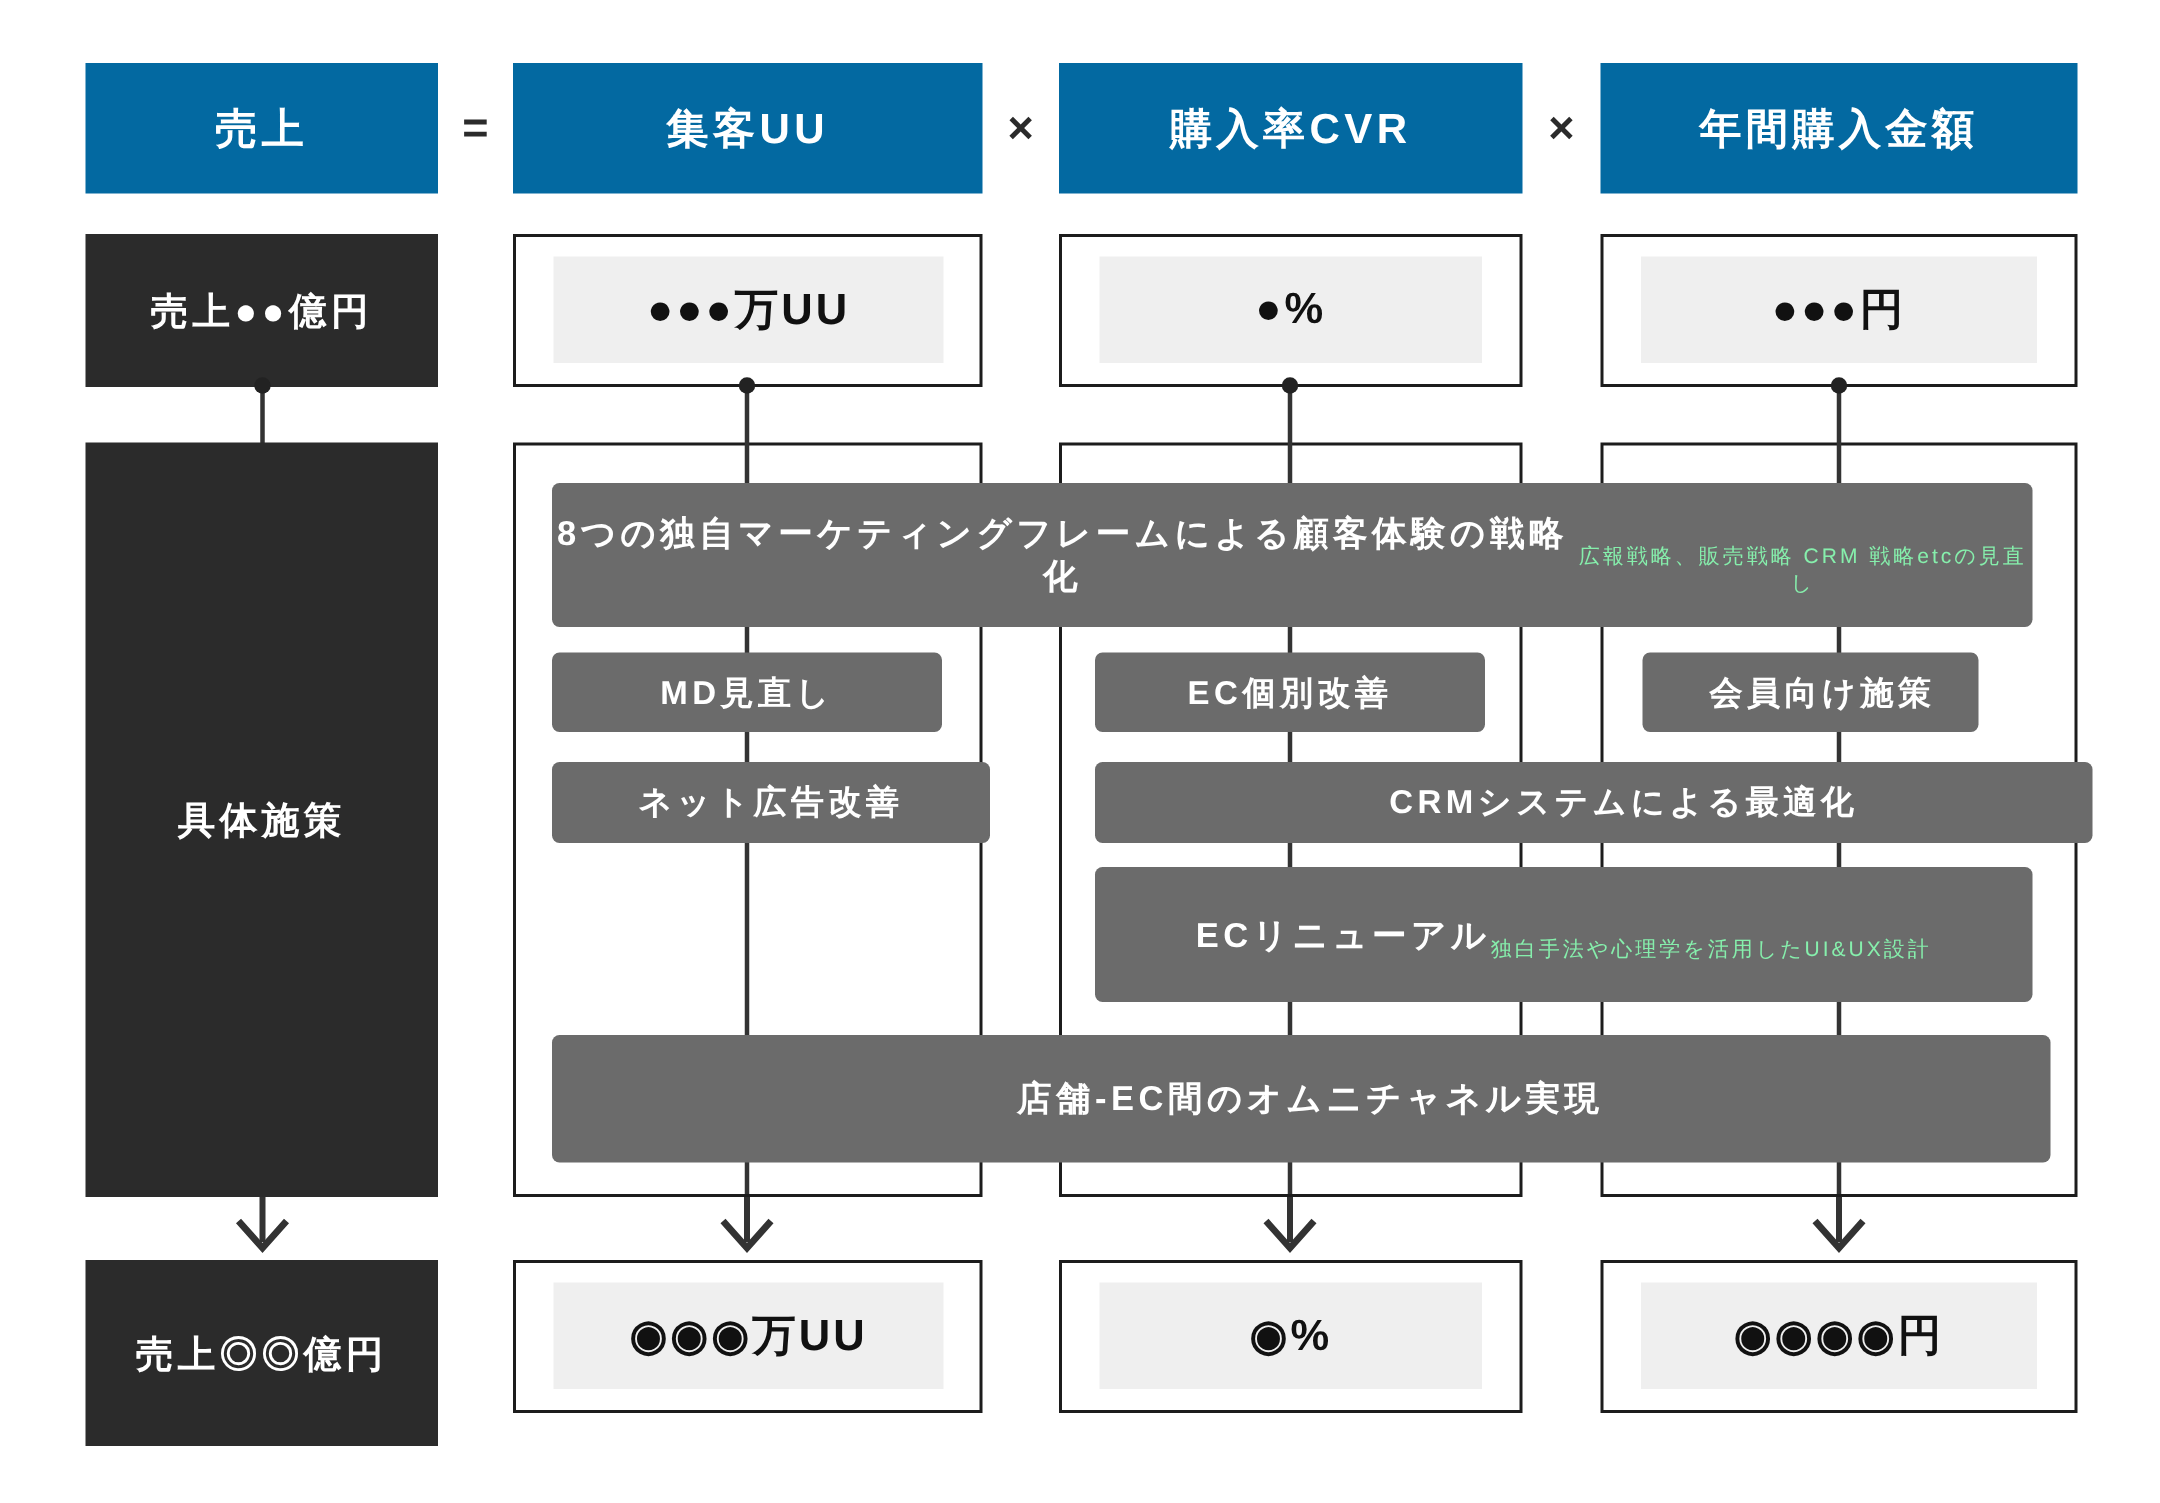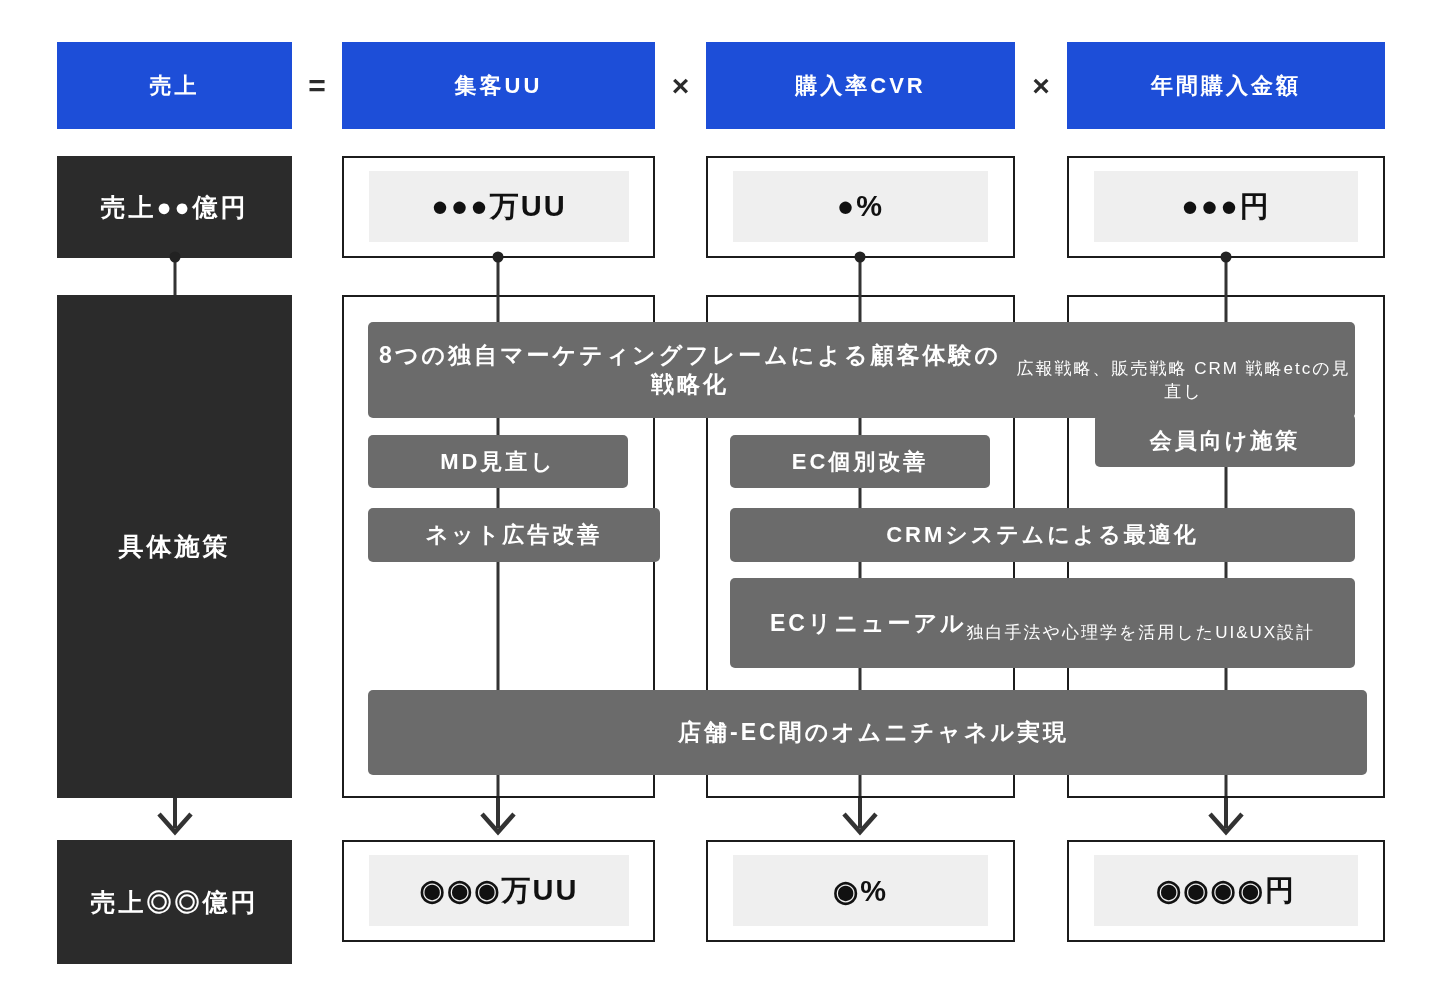--- a/index.html
+++ b/index.html
@@ -3,21 +3,21 @@
 <meta charset="utf-8">
 <style>
   html,body{margin:0;padding:0;background:#ffffff;}
   .stage{
     position:relative;width:1440px;height:1002px;background:#ffffff;
     font-family:"Liberation Sans",sans-serif;overflow:hidden;
   }
   .abs{position:absolute;}
   .flexc{display:flex;align-items:center;justify-content:center;}
   .gray-head{
-    background:#1d4ed8;color:#ffffff;font-weight:bold;font-size:22px;
+    background:#0369a1;color:#ffffff;font-weight:bold;font-size:28px;
     letter-spacing:3px;z-index:3;
   }
   .dark-box{
     background:#2b2b2b;color:#ffffff;font-weight:bold;font-size:25px;
     letter-spacing:3px;z-index:3;
   }
   .frame-box{
     background:#ffffff;border:2.5px solid #1c1c1c;box-sizing:border-box;z-index:1;
   }
   .value-inner{
@@ -27,21 +27,21 @@
   .op{
     color:#2b2b2b;font-weight:bold;font-size:30px;z-index:3;
   }
   .measure-bar{
     background:#6b6b6b;border-radius:5px;color:#ffffff;font-weight:bold;
     display:flex;flex-direction:row;align-items:center;justify-content:center;
     z-index:3;text-align:center;
   }
   .bar-title{font-size:23px;letter-spacing:3px;line-height:1.25;}
   .bar-title-sm{font-size:22px;letter-spacing:3px;}
-  .bar-sub{font-weight:normal;font-size:17px;color:#ffffff;letter-spacing:2px;margin-top:19px;}
+  .bar-sub{font-weight:normal;font-size:14px;color:#86efac;letter-spacing:2px;margin-top:19px;}
   .vline{
     background:#333333;width:3px;transform:translateX(-50%);z-index:2;
   }
   .dot{
     width:11px;height:11px;border-radius:50%;background:#222222;
     transform:translate(-50%,-50%);z-index:4;
   }
   .arrow{transform:translateX(-50%);z-index:2;}
 </style>
 </head>
@@ -99,28 +99,28 @@
     <span class="bar-title">8つの独自マーケティングフレームによる顧客体験の戦略化</span>
     <span class="bar-sub">広報戦略、販売戦略 CRM 戦略etcの見直し</span>
   </div>
 
   <div class="abs measure-bar" style="left:368px;top:435px;width:260px;height:53px;">
     <span class="bar-title-sm">MD見直し</span>
   </div>
   <div class="abs measure-bar" style="left:730px;top:435px;width:260px;height:53px;">
     <span class="bar-title-sm">EC個別改善</span>
   </div>
-  <div class="abs measure-bar" style="left:1095px;top:414px;width:260px;height:53px;">
+  <div class="abs measure-bar" style="left:1095px;top:435px;width:208px;height:53px;padding-left:16px;">
     <span class="bar-title-sm">会員向け施策</span>
   </div>
 
   <div class="abs measure-bar" style="left:368px;top:508px;width:292px;height:54px;">
     <span class="bar-title-sm">ネット広告改善</span>
   </div>
-  <div class="abs measure-bar" style="left:730px;top:508px;width:625px;height:54px;">
+  <div class="abs measure-bar" style="left:730px;top:508px;width:625px;height:54px;padding-left:40px;">
     <span class="bar-title-sm">CRMシステムによる最適化</span>
   </div>
 
   <div class="abs measure-bar" style="left:730px;top:578px;width:625px;height:90px;">
     <span class="bar-title">ECリニューアル</span>
     <span class="bar-sub">独白手法や心理学を活用したUI&amp;UX設計</span>
   </div>
 
   <div class="abs measure-bar" style="left:368px;top:690px;width:987px;height:85px;padding-left:12px;">
     <span class="bar-title">店舗-EC間のオムニチャネル実現</span>

